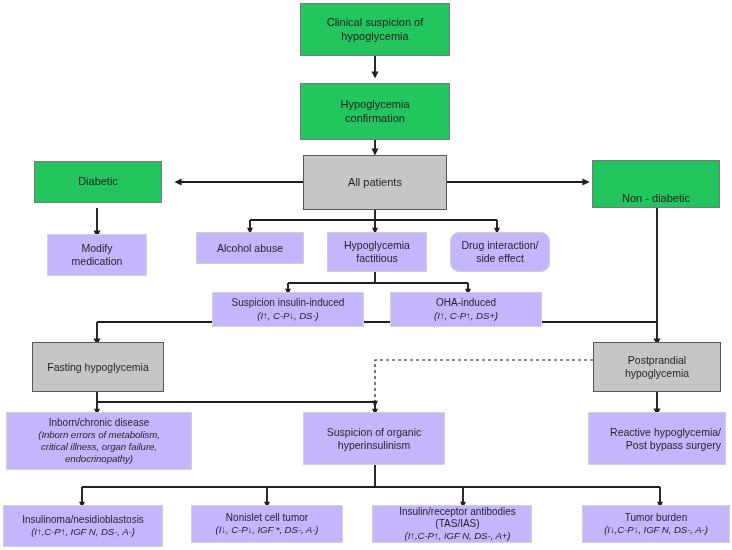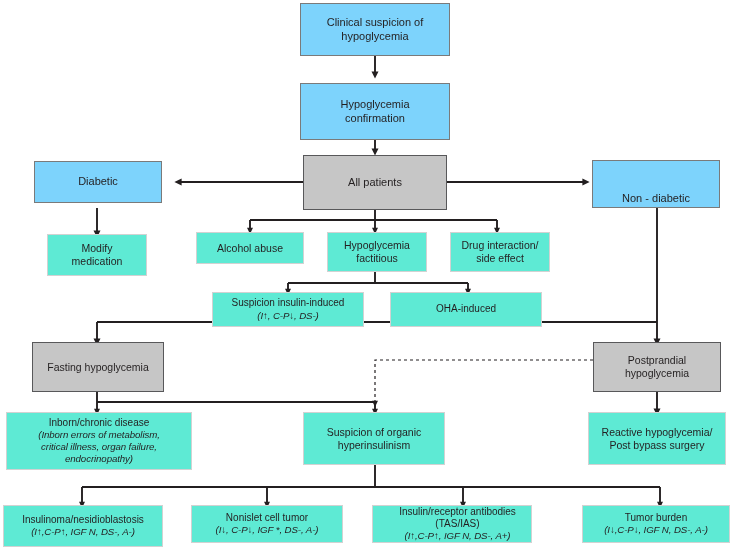--- a/index.html
+++ b/index.html
@@ -33,31 +33,31 @@
     align-items: center;
     justify-content: center;
     text-align: center;
     color: #231f20;
     line-height: 1.22;
     padding: 2px 4px;
   }
   .node .lbl { display: block; width: 100%; }
   
   .fill-light {
-    background: #7dd3fc;
+    background: #22c55e;
     border: 1.4px solid #7a7a7a;
   }
   
   .fill-mid {
     background: #c6c6c6;
     border: 1.4px solid #58585a;
   }
   
   .fill-white {
-    background: #5eead4;
+    background: #c4b5fd;
     border: 1px solid #d2d2d2;
   }
   .t11 { font-size: 11px; }
   .t105 { font-size: 10.5px; }
   .t10 { font-size: 10px; }
   .sub {
     display: block;
     font-style: italic;
     font-size: 9.7px;
     letter-spacing: -0.1px;
@@ -163,37 +163,38 @@
     <span class="lbl">Alcohol abuse</span>
   </div>
 
   <div class="node fill-white t105" style="left:327px; top:232px; width:100px; height:40px;">
     <span class="lbl">
       <span>Hypoglycemia</span><br>
       <span>factitious</span>
     </span>
   </div>
 
-  <div class="node fill-white t105" style="left:450px; top:232px; width:100px; height:40px;">
+  <div class="node fill-white t105" style="left:450px; top:232px; width:100px; height:40px;border-radius:9px;">
     <span class="lbl">
       <span>Drug interaction/</span><br>
       <span>side effect</span>
     </span>
   </div>
 
   <div class="node fill-white t10" style="left:212px; top:292px; width:152px; height:35px;">
     <span class="lbl">
       <span>Suspicion insulin-induced</span>
       <span class="sub">(I↑, C-P↓, DS-)</span>
     </span>
   </div>
 
   <div class="node fill-white t10" style="left:390px; top:292px; width:152px; height:35px;justify-content:center;">
     <span class="lbl">
       <span>OHA-induced</span>
+      <span class="sub">(I↑, C-P↑, DS+)</span>
     </span>
   </div>
 
   <div class="node fill-mid t105" style="left:32px; top:342px; width:132px; height:50px;">
     <span class="lbl">Fasting hypoglycemia</span>
   </div>
 
   <div class="node fill-mid t105" style="left:593px; top:342px; width:128px; height:50px;">
     <span class="lbl">
       <span>Postprandial</span><br>
@@ -210,21 +211,21 @@
     </span>
   </div>
 
   <div class="node fill-white t105" style="left:303px; top:412px; width:142px; height:53px;">
     <span class="lbl">
       <span>Suspicion of organic</span><br>
       <span>hyperinsulinism</span>
     </span>
   </div>
 
-  <div class="node fill-white t105" style="left:588px; top:412px; width:138px; height:53px;">
+  <div class="node fill-white t105" style="left:588px; top:412px; width:138px; height:53px;text-align:right;">
     <span class="lbl">
       <span>Reactive hypoglycemia/</span><br>
       <span>Post bypass surgery</span>
     </span>
   </div>
 
   <div class="node fill-white t10" style="left:3px; top:505px; width:160px; height:42px;">
     <span class="lbl">
       <span>Insulinoma/nesidioblastosis</span>
       <span class="sub">(I↑,C-P↑, IGF N, DS-, A-)</span>

